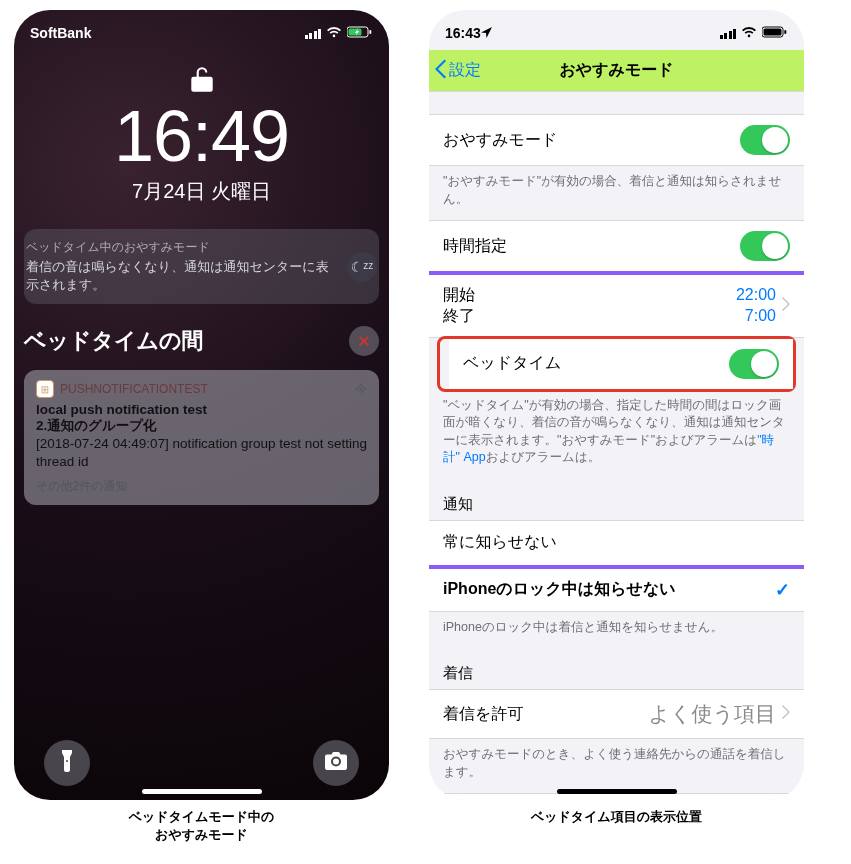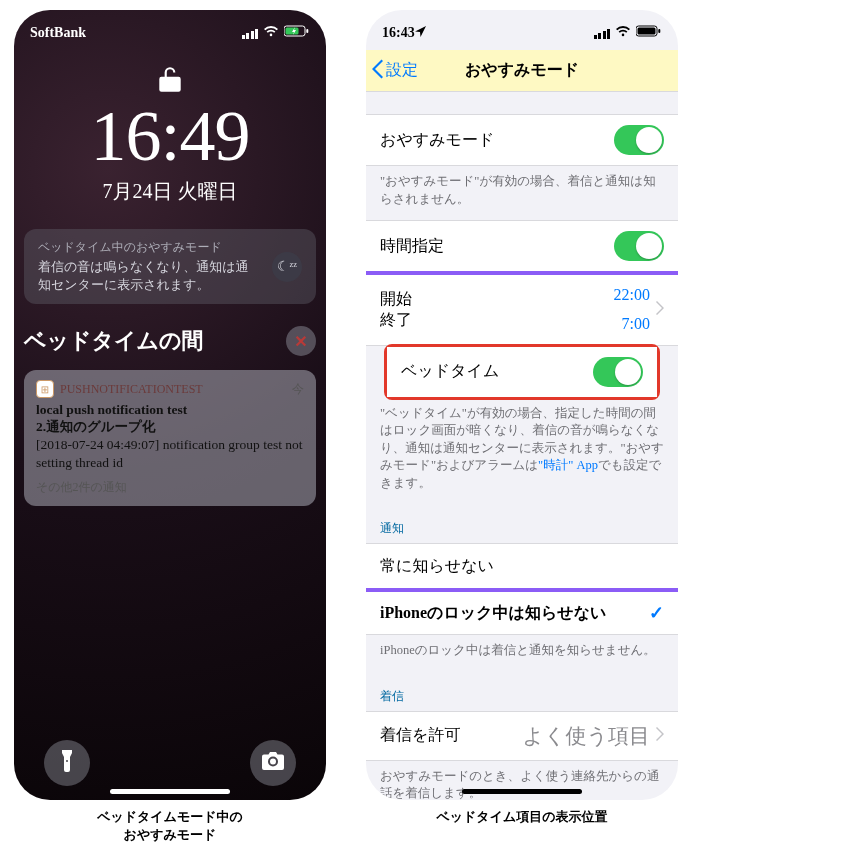--- a/index.html
+++ b/index.html
@@ -7,26 +7,25 @@
     background: #fff;
     font-family: -apple-system, "Helvetica Neue", Arial, sans-serif;
     width: 851px;
     height: 864px;
     display: flex;
     gap: 40px;
     padding: 10px 14px;
   }
   .col { display: flex; flex-direction: column; align-items: center; }
   .phone {
-    width: 312px;
+    width: 375px;
     height: 790px;
     border-radius: 36px;
     overflow: hidden;
     position: relative;
-    font-family: Liberation Serif, serif;
   }
   
   .lock {
     background: radial-gradient(circle at 30% 20%, #3a2230 0%, #1a0e18 45%, #0a0508 100%);
     color: #fff;
   }
   .status-bar {
     height: 40px;
     display: flex;
     align-items: center;
@@ -42,21 +41,21 @@
   .signal span:nth-child(3){height:8px} .signal span:nth-child(4){height:10px}
   .lock-top { text-align: center; margin-top: 14px; }
   .lock-icon svg { width: 26px; height: 30px; }
   .lock-time { font-size: 72px; font-weight: 200; letter-spacing: -1px; margin-top: 2px; line-height: 1; }
   .lock-date { font-size: 20px; margin-top: 6px; font-weight: 400; }
   
   .dnd-banner {
     margin: 24px 10px 0;
     background: rgba(100,100,110,0.40);
     border-radius: 12px;
-    padding: 10px 14px;
+    padding: 10px 2px;
     display: flex;
     align-items: center;
     gap: 10px;
     color: #d6d6de;
   }
   .dnd-text { flex: 1; font-size: 13px; line-height: 1.4; }
   .dnd-title { color: #adadb7; font-size: 12px; margin-bottom: 2px; }
   .moon-badge {
     width: 30px; height: 30px; border-radius: 50%;
     background: rgba(60,60,72,.8);
@@ -118,21 +117,21 @@
   .home-ind {
     position: absolute; bottom: 6px; left: 50%; transform: translateX(-50%);
     width: 120px; height: 5px; border-radius: 3px; background: #fff;
   }
   
   .settings { background: #f2f2f7; color: #000; }
   .settings .status-bar { color: #000; font-weight: 600; }
   .status-time { display:flex; align-items:center; gap:0; }
   .nav {
     height: 42px; display: flex; align-items: center; justify-content: center;
-    background: #fef9c3; border-bottom: 1px solid #d9d9dd;
+    background: #bef264; border-bottom: 1px solid #d9d9dd;
     position: relative; font-size: 16px; font-weight: 600;
   }
   .nav-back {
     position: absolute; left: 6px; top: 0; bottom: 0;
     display: flex; align-items: center; gap: 2px;
     color: #007aff; font-weight: 400; font-size: 16px;
   }
   .group { background: #fff; border-top: 1px solid #d9d9dd; border-bottom: 1px solid #d9d9dd; }
   .row {
     min-height: 44px; padding: 10px 14px;
@@ -143,37 +142,37 @@
   .row-label { flex: 1; }
   .row-detail { color: #8a8a8e; font-size: 21px; }
   .chev { color: #c4c4c8; margin-left: 6px; }
   .check { color: #007aff; font-size: 18px; font-weight: 700; }
   .footer {
     padding: 7px 14px 12px;
     font-size: 12.5px; color: #6e6e73; line-height: 1.4;
   }
   .header-label {
     padding: 16px 14px 6px;
-    font-size: 12px; color: #0369a1;
+    font-size: 15px; color: #000000;
   }
   .link { color: #007aff; }
   .toggle {
     width: 50px; height: 30px; border-radius: 15px;
     background: #34c759; position: relative;
   }
   .toggle::after {
     content: ""; position: absolute; right: 2px; top: 2px;
     width: 26px; height: 26px; border-radius: 50%; background: #fff;
     box-shadow: 0 1px 2px rgba(0,0,0,.25);
   }
   .time-labels { display:flex; flex-direction:column; font-size:16px; line-height:1.3; }
-  .time-values { display:flex; flex-direction:column; color:#007aff; font-size:16px; text-align:right; line-height:1.3; margin-left:26px;gap:8px; }
+  .time-values { display:flex; flex-direction:column; color:#007aff; font-size:16px; text-align:right; line-height:1.3; margin-left:26px; }
   .highlight-box {
     border: 3px solid #e2382a; border-radius: 8px;
-    margin: -2px 18px; position: relative;
+    margin: -2px 8px; position: relative; padding-left: 9px;
   }
   .home-ind-dark {
     position:absolute; bottom:6px; left:50%; transform:translateX(-50%);
     width:120px; height:5px; border-radius:3px; background:#000;
   }
   .caption {
     margin-top: 8px; font-size: 13px; font-weight: 700;
     text-align: center; line-height: 1.35;
   }
 </style>
@@ -346,21 +345,21 @@
 
     <div class="highlight-box">
       <div class="group" style="border-top:none;border-bottom:none">
         <div class="row">
           <span class="row-label">ベッドタイム</span>
           <div class="toggle"></div>
         </div>
       </div>
     </div>
     <div class="footer">
-      <span>"ベッドタイム"が有効の場合、指定した時間の間はロック画面が暗くなり、着信の音が鳴らなくなり、通知は通知センターに表示されます。"おやすみモード"およびアラームは</span><span class="link">"時計" App</span><span>でも設定できます。</span>
+      <span>"ベッドタイム"が有効の場合、指定した時間の間はロック画面が暗くなり、着信の音が鳴らなくなり、通知は通知センターに表示されます。"おやすみモード"およびアラームは</span><span class="link">"時計" App</span><span>およびアラームは。</span>
     </div>
 
     <div class="header-label">通知</div>
     <div class="group">
       <div class="row">
         <span class="row-label">常に知らせない</span>
       </div>
       <div class="row">
         <span class="row-label" style="font-weight:600">iPhoneのロック中は知らせない</span>
         <span class="check">✓</span>

